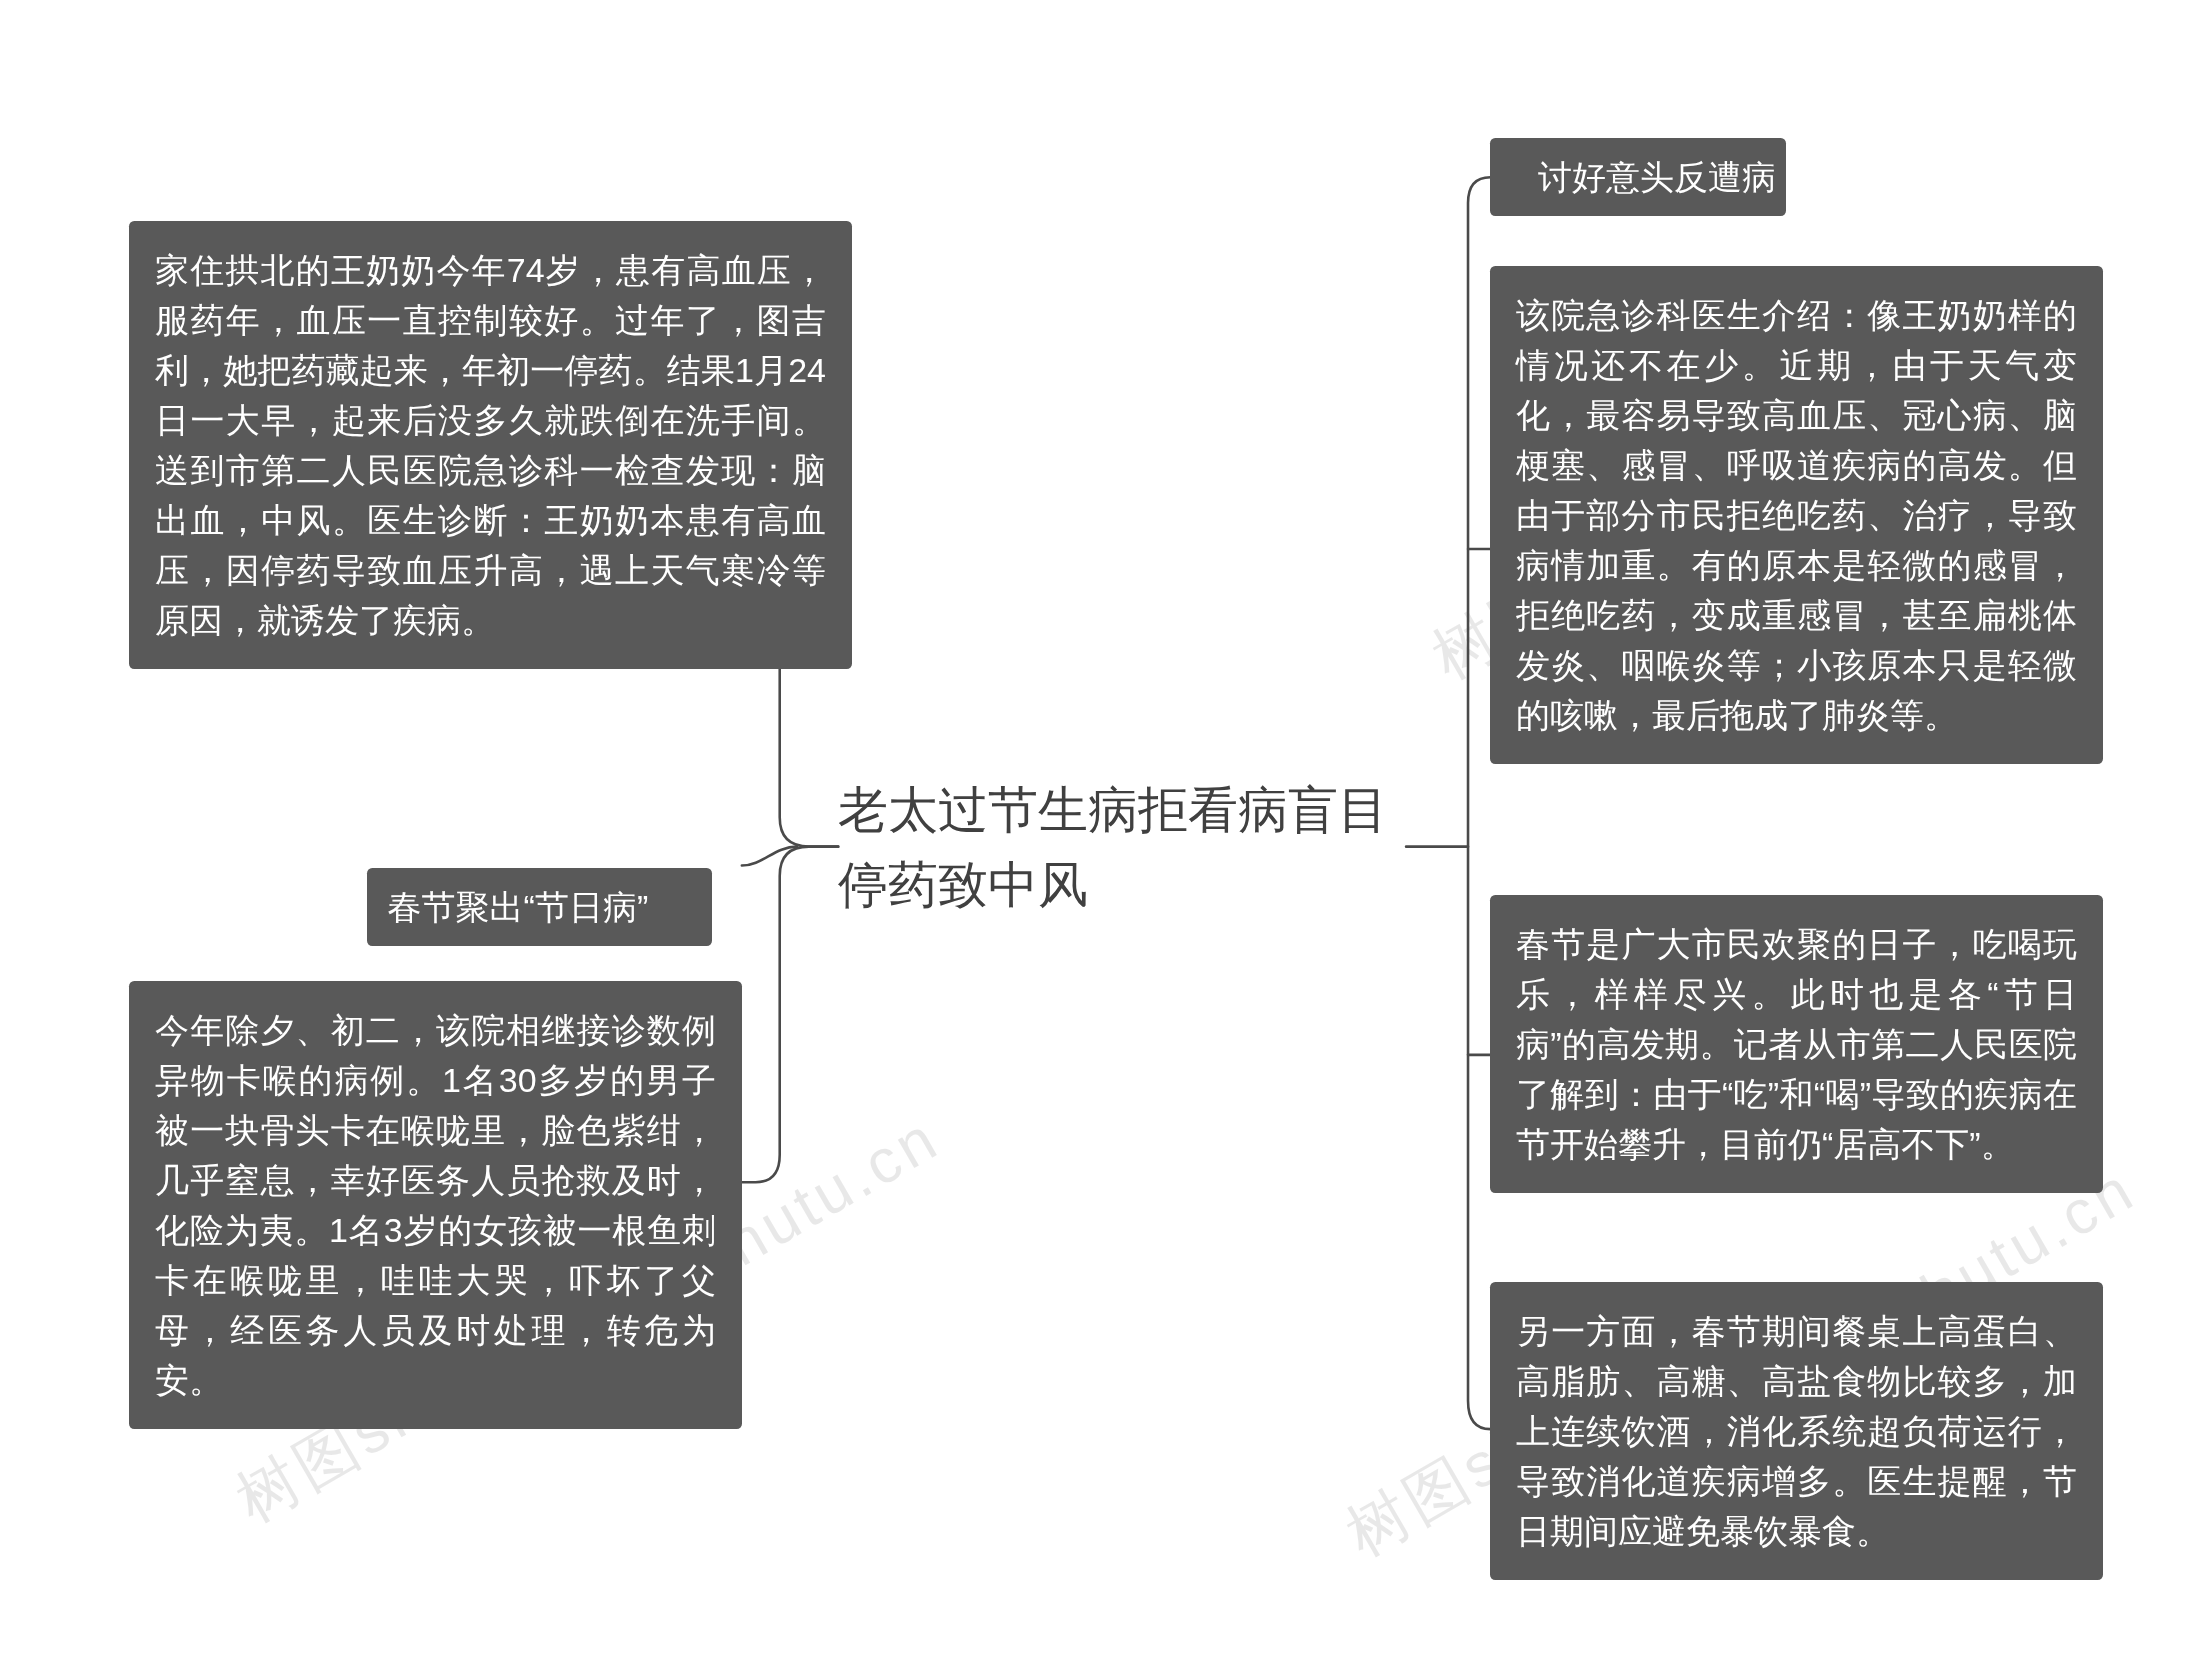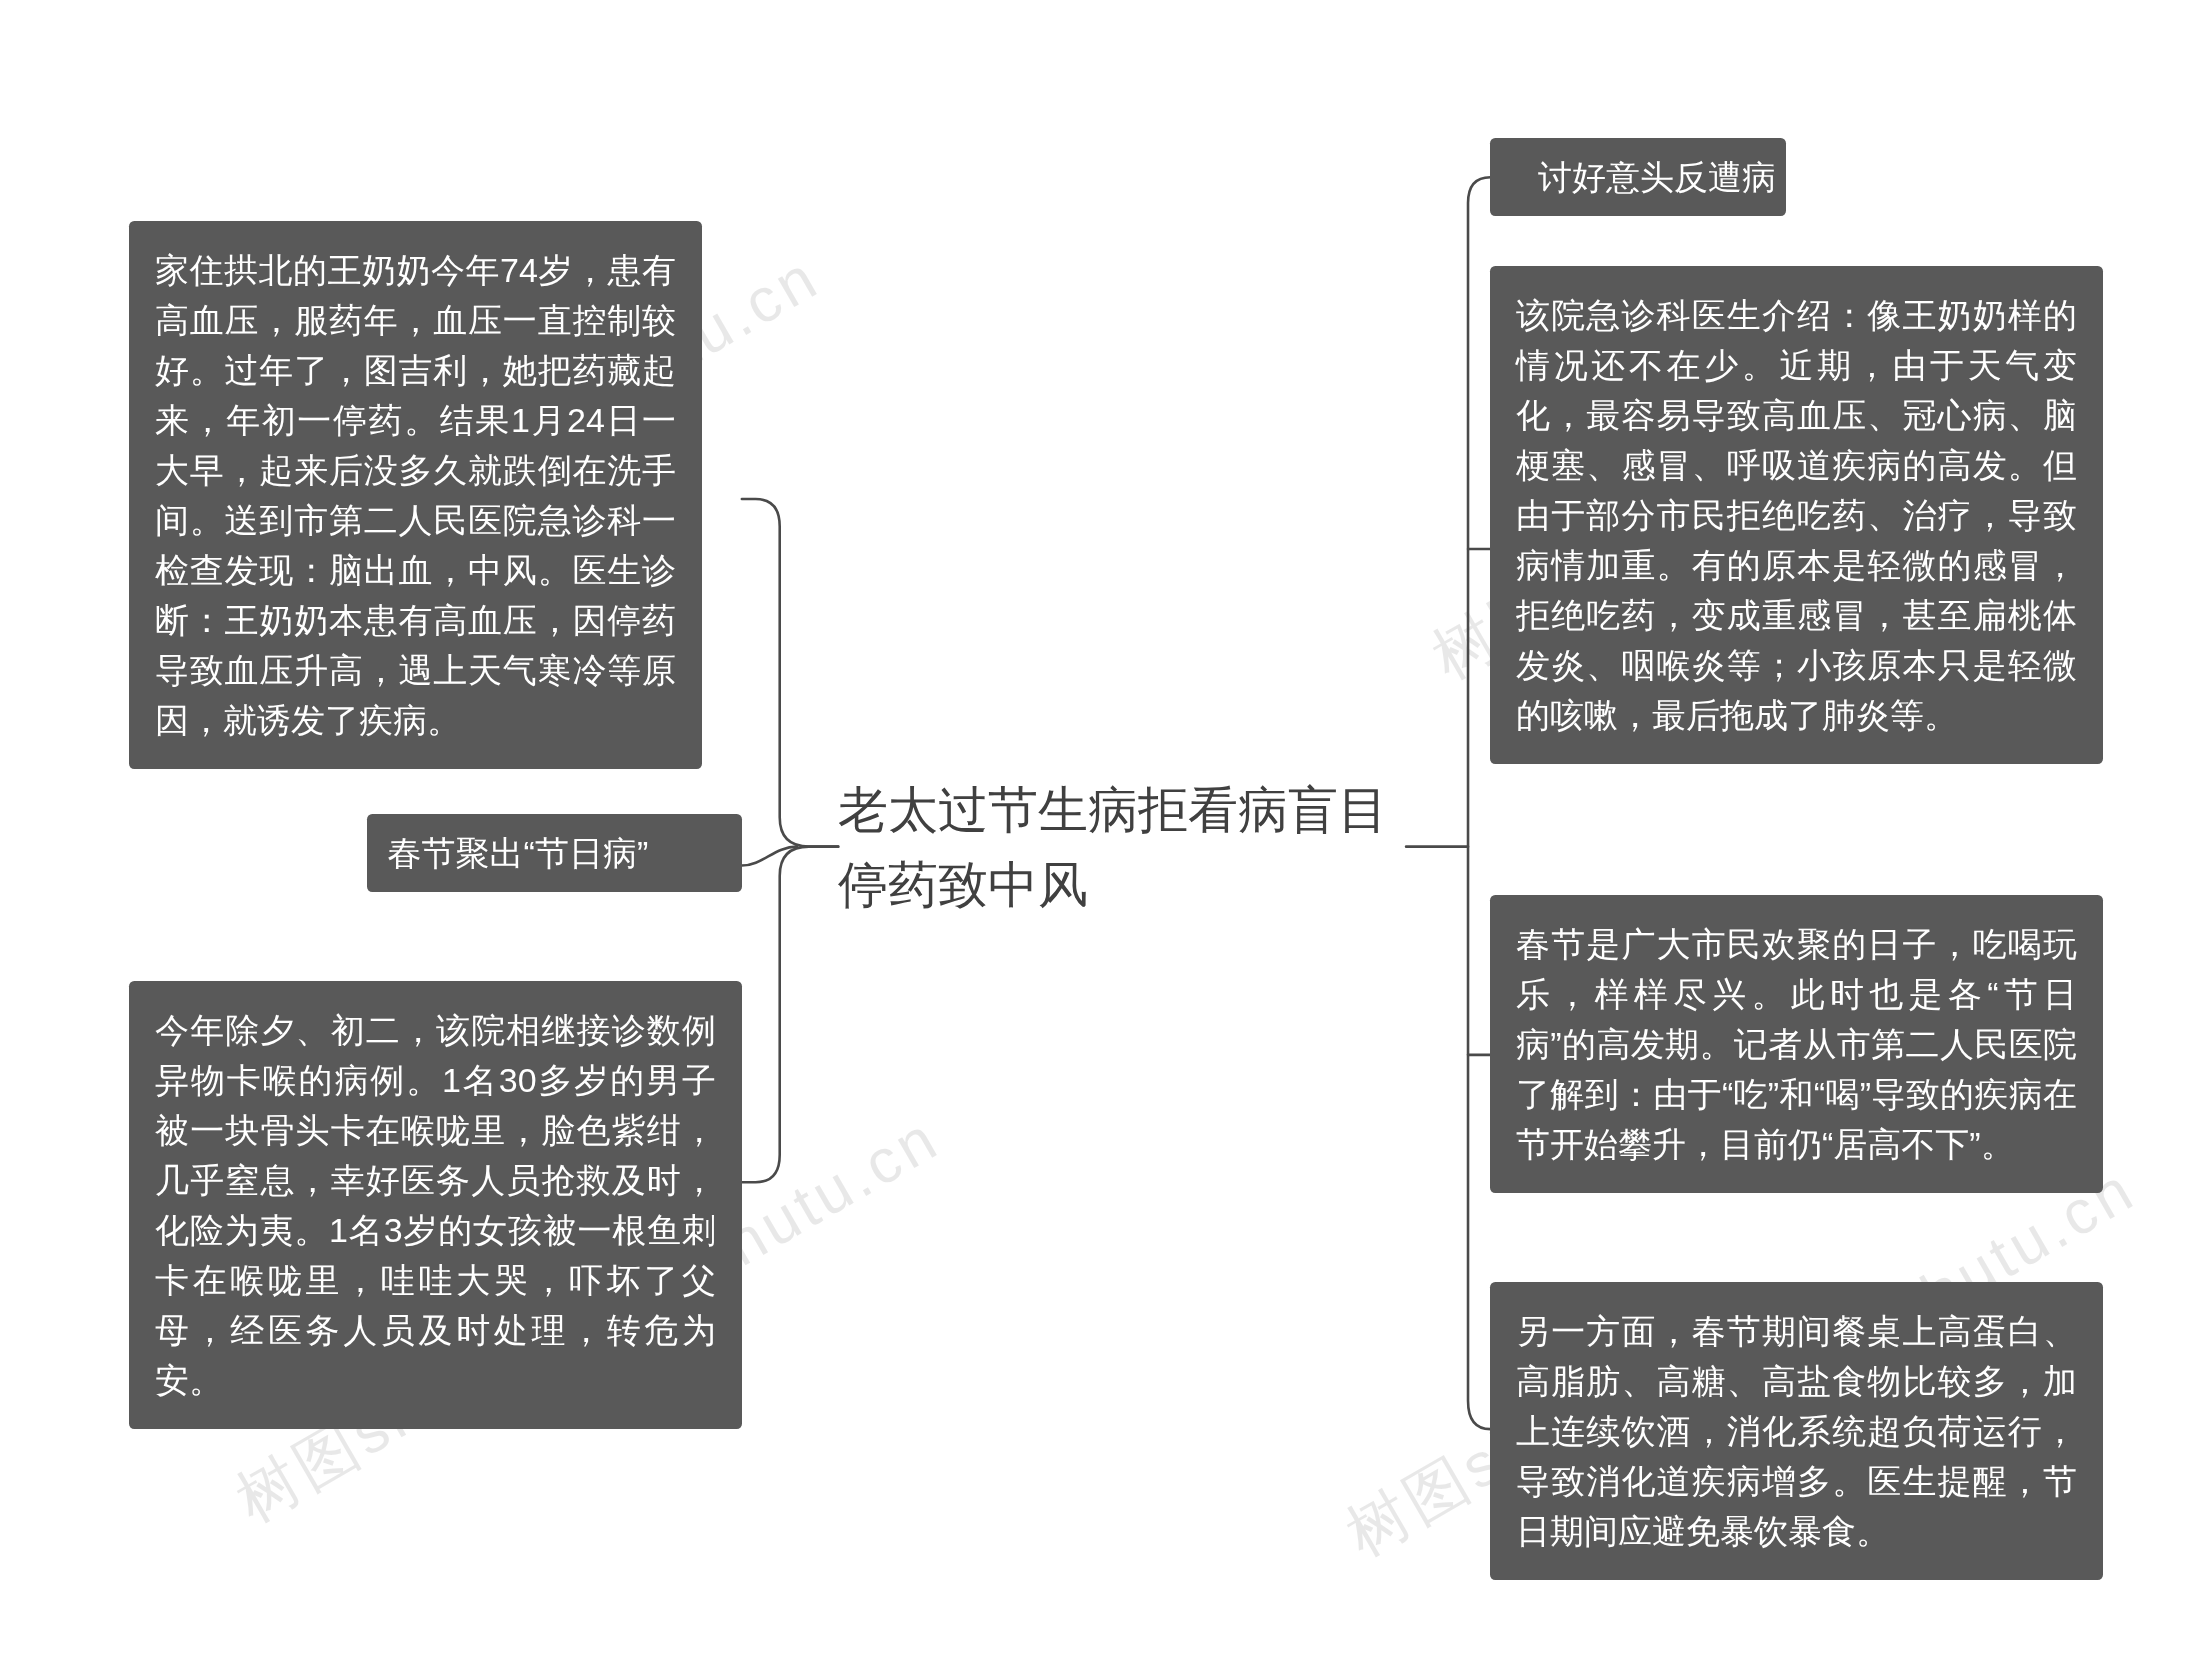--- a/index.html
+++ b/index.html
@@ -37,22 +37,22 @@
     padding: 24px 26px;
     text-align: justify;
     word-break: break-all;
   }
   .node.small {
     padding: 13.8px 20.6px;
     text-align: left;
     word-break: keep-all;
     white-space: nowrap;
   }
-  #node-story    { left: 129px;  top: 221px;  width: 573px; }
-  #node-festival-label { left: 367px; top: 814px; width: 375px; }
+  #node-story    { left: 129px;  top: 221px;  width: 723px; }
+  #node-festival-label { left: 367px; top: 868px; width: 345px; }
   #node-choking  { left: 129px;  top: 981px; width: 613px; }
   #node-badluck  { left: 1490px; top: 138px;  width: 296px; padding-left: 48px; }
   #node-doctor   { left: 1490px; top: 266px;  width: 613px; }
   #node-overview { left: 1490px; top: 895px; width: 613px; }
   #node-diet     { left: 1490px; top: 1282px; width: 613px; }
   #central-title {
     position: absolute;
     z-index: 2;
     left: 838px;
     top: 773px;

